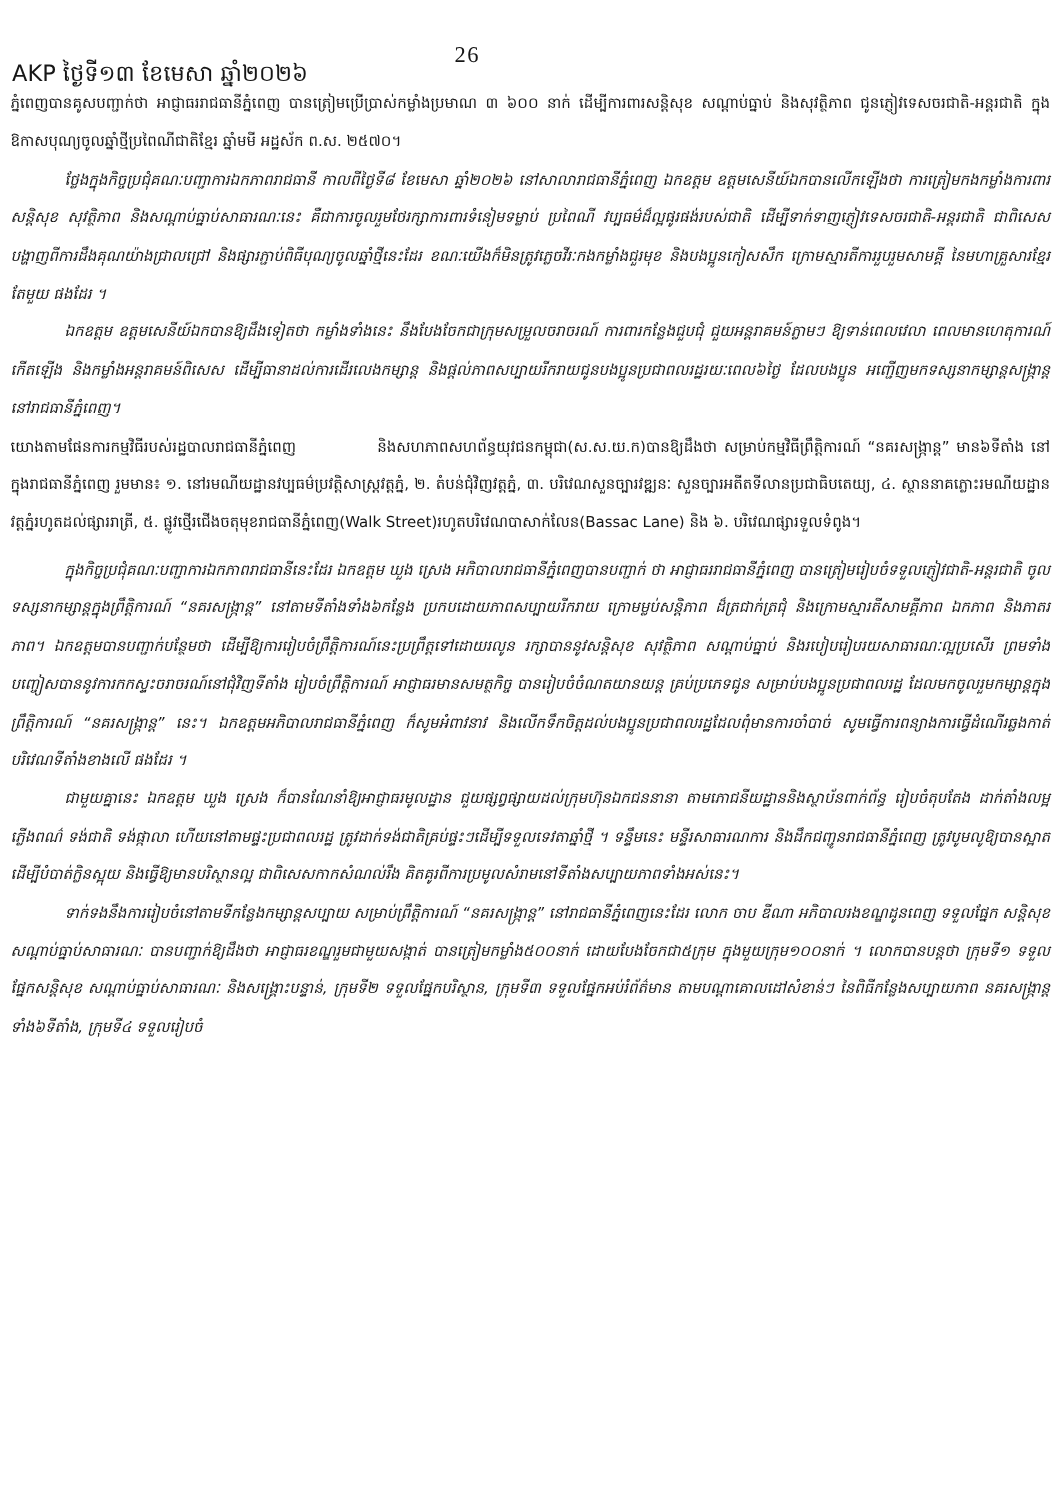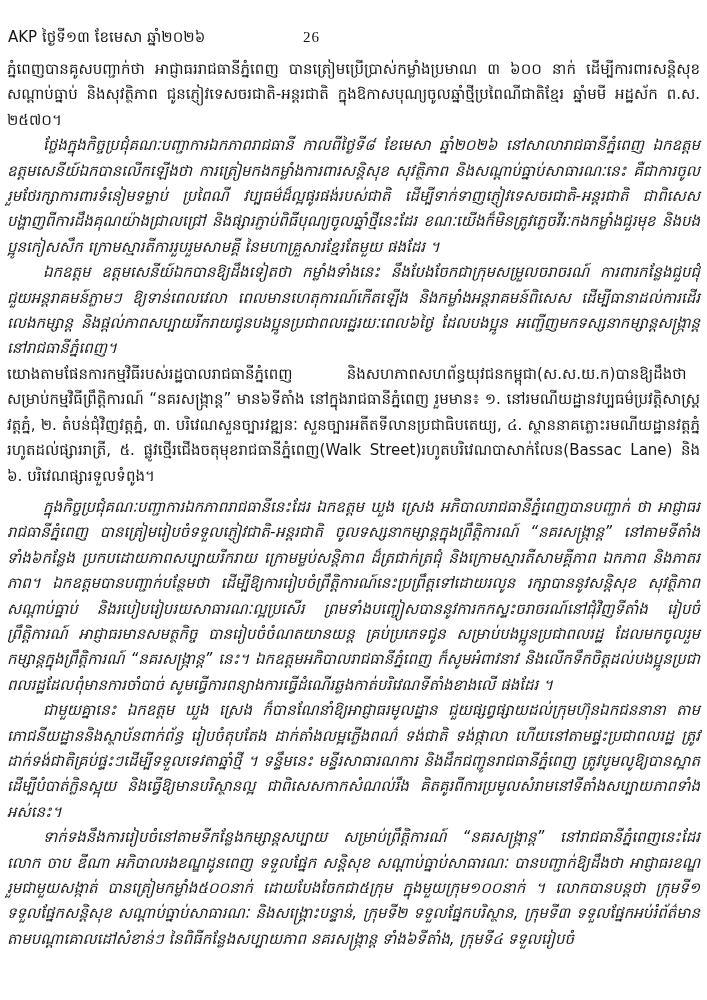--- a/index.html
+++ b/index.html
@@ -22,36 +22,36 @@
     top: 27px;
     left: 8px;
     right: 8px;
     height: 24px;
     font-size: 15px;
     white-space: nowrap;
   }
   .agency-date {
     position: absolute;
     left: 0;
-    top: 0;
+    top: 12px;
   }
   .page-number {
     position: absolute;
     left: 295px;
     top: 2px;
     font-family: "Liberation Serif", serif;
     font-size: 15px;
     letter-spacing: 1px;
   }
   .article-body {
     position: absolute;
     top: 57px;
     left: 7px;
     width: 693px;
-    font-size: 15px;
+    font-size: 10px;
     line-height: 25.4px;
     text-align: justify;
   }
   .article-body p {
     margin: 0;
     padding: 0;
   }
   .article-body p.indent {
     text-indent: 36px;
     font-style: italic;

